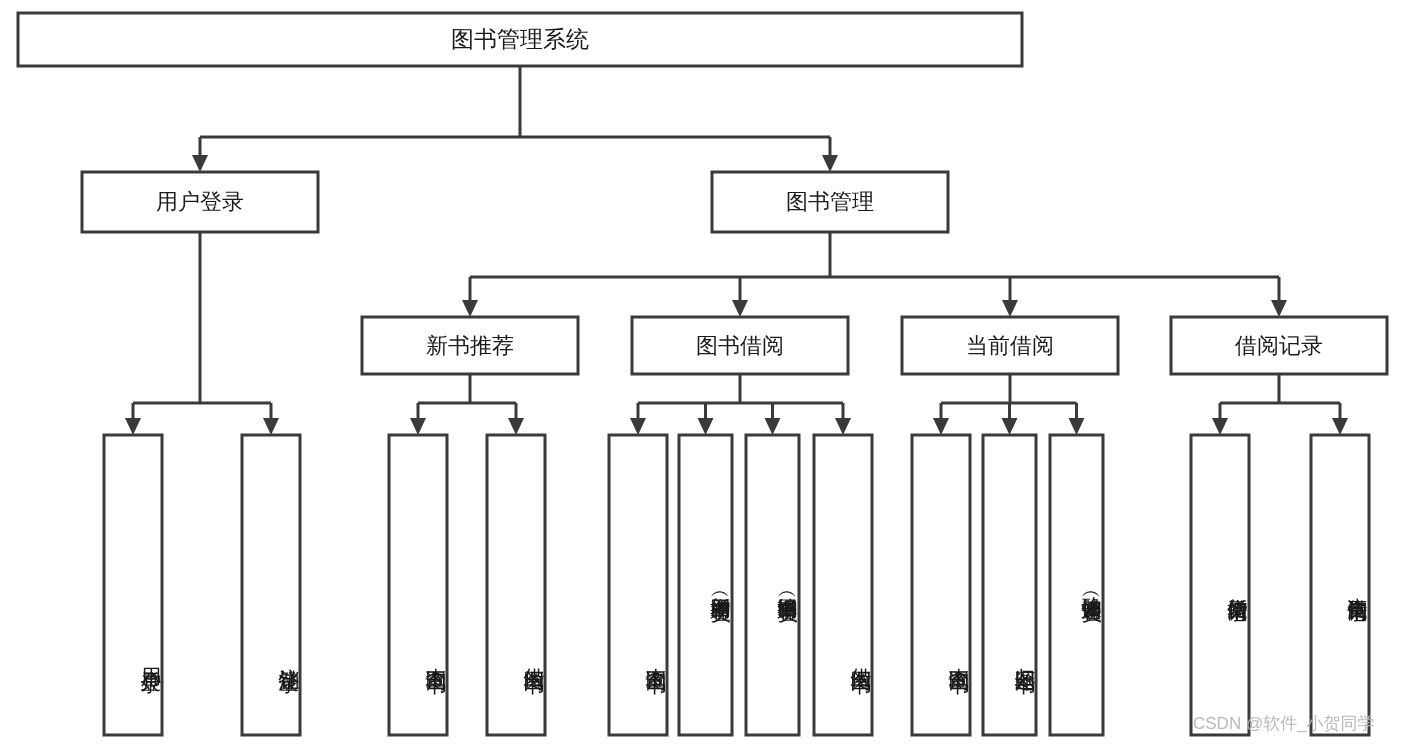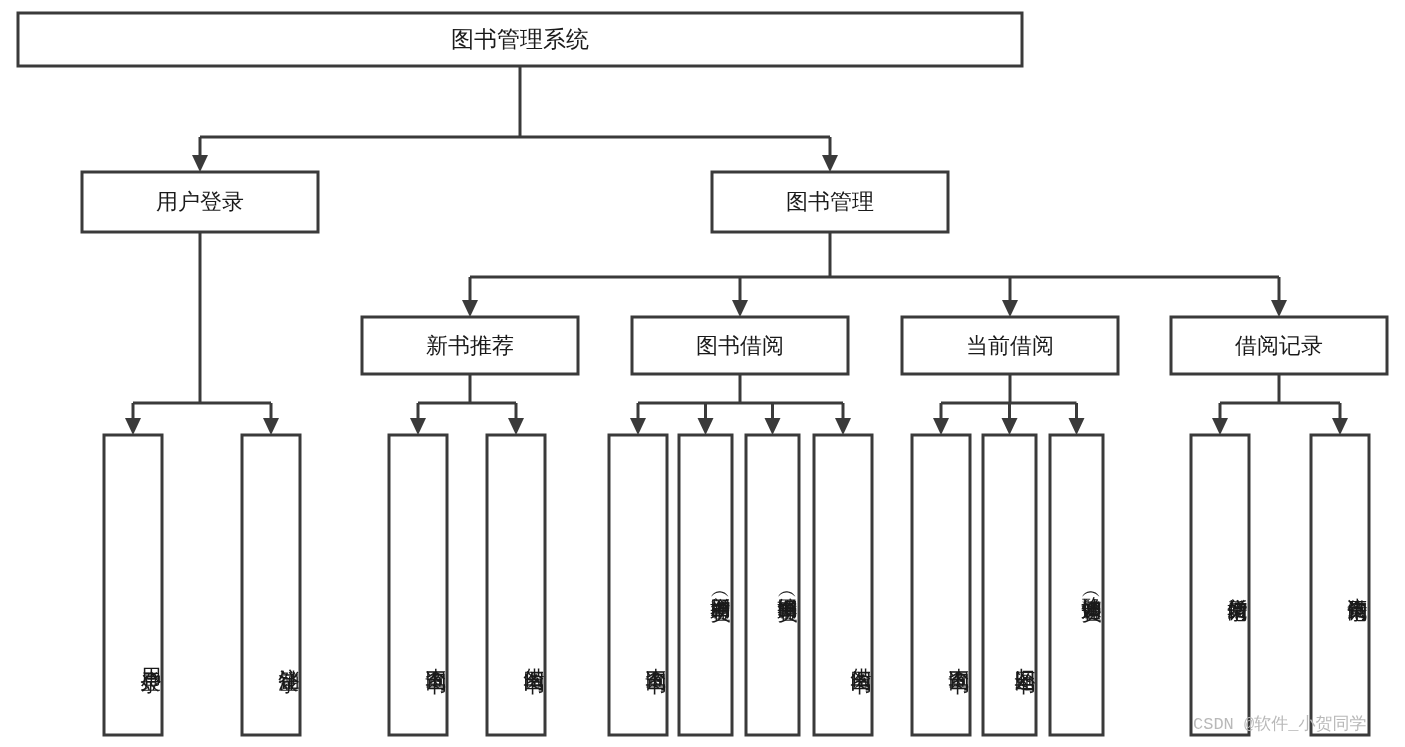--- a/index.html
+++ b/index.html
@@ -56,21 +56,21 @@
     font-size: 21px;
     line-height: 1.12;
     color: #1a1a1a;
     letter-spacing: 2px;
     white-space: nowrap;
     text-align: center;
     pointer-events: none;
   }
   .watermark {
     position: absolute;
-    font-family: Liberation Mono, monospace;
+    font-family: Liberation Sans, sans-serif;
     font-size: 17px;
     color: #b9b9b9;
     white-space: nowrap;
     left: 1193px;
     top: 712px;
   }
 </style>
 </head>
 <body>
 

